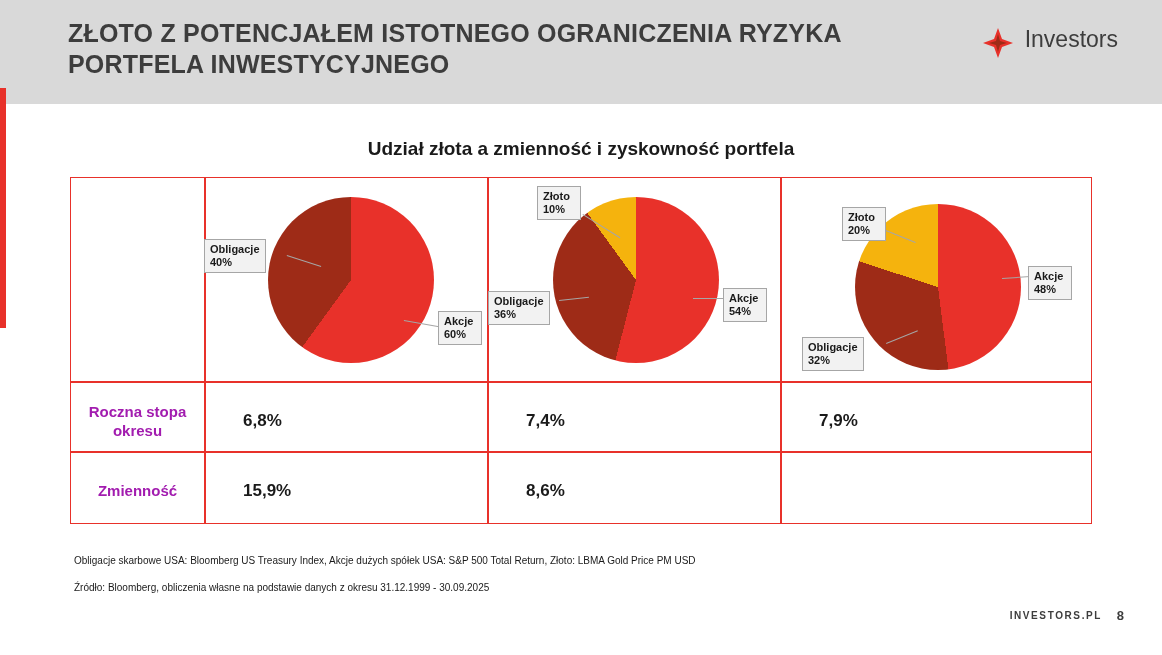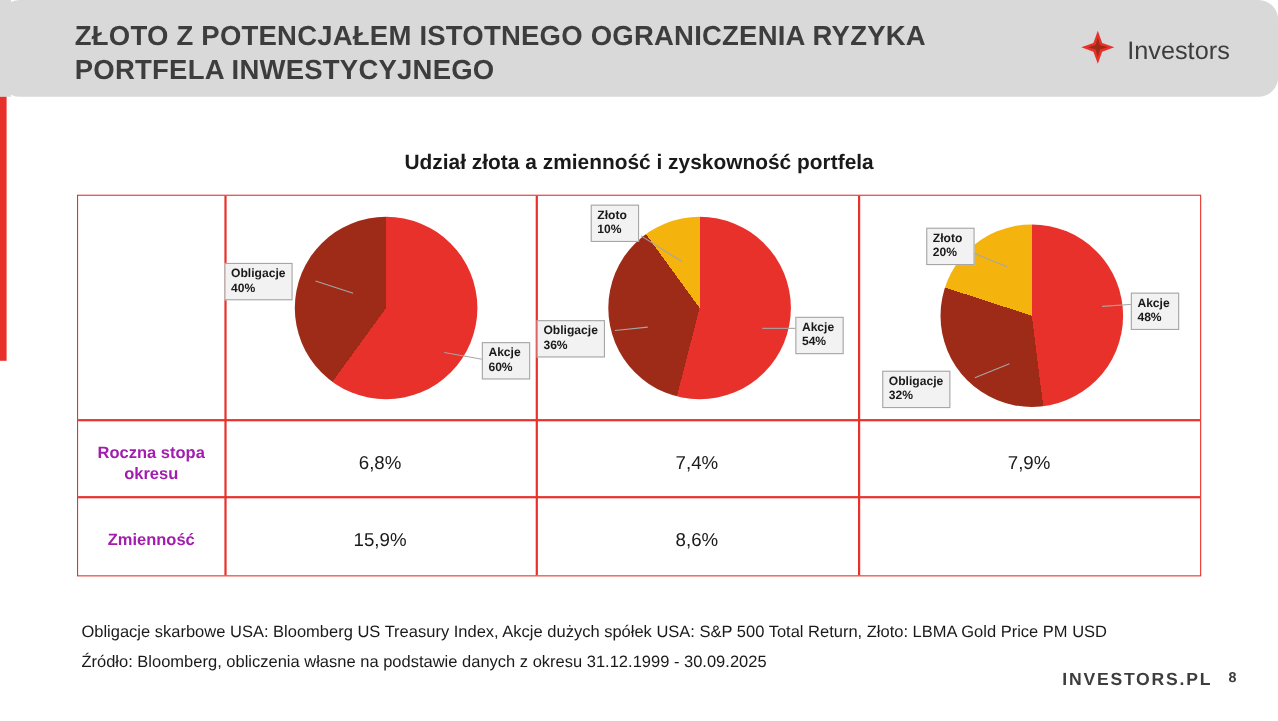--- a/index.html
+++ b/index.html
@@ -14,23 +14,22 @@
     color: #1a1a1a;
     position: relative;
     overflow: hidden;
   }
 
   
   .header {
     position: absolute;
     left: 0; top: 0;
     width: 1162px;
-    height: 88px;
+    height: 104px;
     background: #d9d9d9;
-    border-radius: 18px;
   }
   .header-accent {
     position: absolute;
     left: 0; top: 0;
     width: 10px;
     height: 88px;
     background: #d9d9d9;
   }
   .side-accent {
     position: absolute;
@@ -49,21 +48,21 @@
     font-weight: bold;
     line-height: 31px;
     color: #3d3d3d;
     letter-spacing: 0.2px;
   }
   .brand {
     position: absolute;
     right: 44px;
     top: 26px;
     display: flex;
-    align-items: flex-end;
+    align-items: flex-start;
     gap: 10px;
   }
   .brand-mark {
     width: 34px;
     height: 34px;
     position: relative;
   }
   .brand-name {
     font-size: 23px;
     color: #3d3d3d;
@@ -121,23 +120,23 @@
     font-weight: bold;
     color: #a21caf;
     line-height: 19px;
   }
   .row-label.r1 { top: 224px; }
   .row-label.r2 { top: 303px; }
 
   .cell-val {
     position: absolute;
     font-size: 17px;
-    font-weight: normal;
-    text-align: center;
-    color: #1a1a1a;
+    font-weight: bold;
+    color: #1a1a1a;
+    padding-left: 39px;
   }
   .cell-val.c1 { left: 133px; width: 283px; }
   .cell-val.c2 { left: 416px; width: 293px; }
   .cell-val.c3 { left: 709px; width: 311px; }
   .cell-val.rA { top: 233px; }
   .cell-val.rB { top: 303px; }
 
   
   .pie-area {
     position: absolute;
@@ -164,32 +163,31 @@
     position: absolute;
     background: #a6a6a6;
     height: 1px;
     transform-origin: 0 0;
   }
 
   
   .footnote {
     position: absolute;
     left: 74px;
-    font-size: 15px;
-    color: #1a1a1a;
-    margin-top: 11px;
+    font-size: 10px;
+    color: #1a1a1a;
   }
   .footnote.f1 { top: 555px; }
   .footnote.f2 { top: 582px; }
 
   .footer-right {
     position: absolute;
     right: 60px;
     top: 610px;
-    font-size: 16px;
+    font-size: 10px;
     letter-spacing: 1.6px;
     color: #3d3d3d;
     font-weight: bold;
   }
   .footer-page {
     position: absolute;
     right: 38px;
     top: 608px;
     font-size: 13px;
     color: #3d3d3d;

